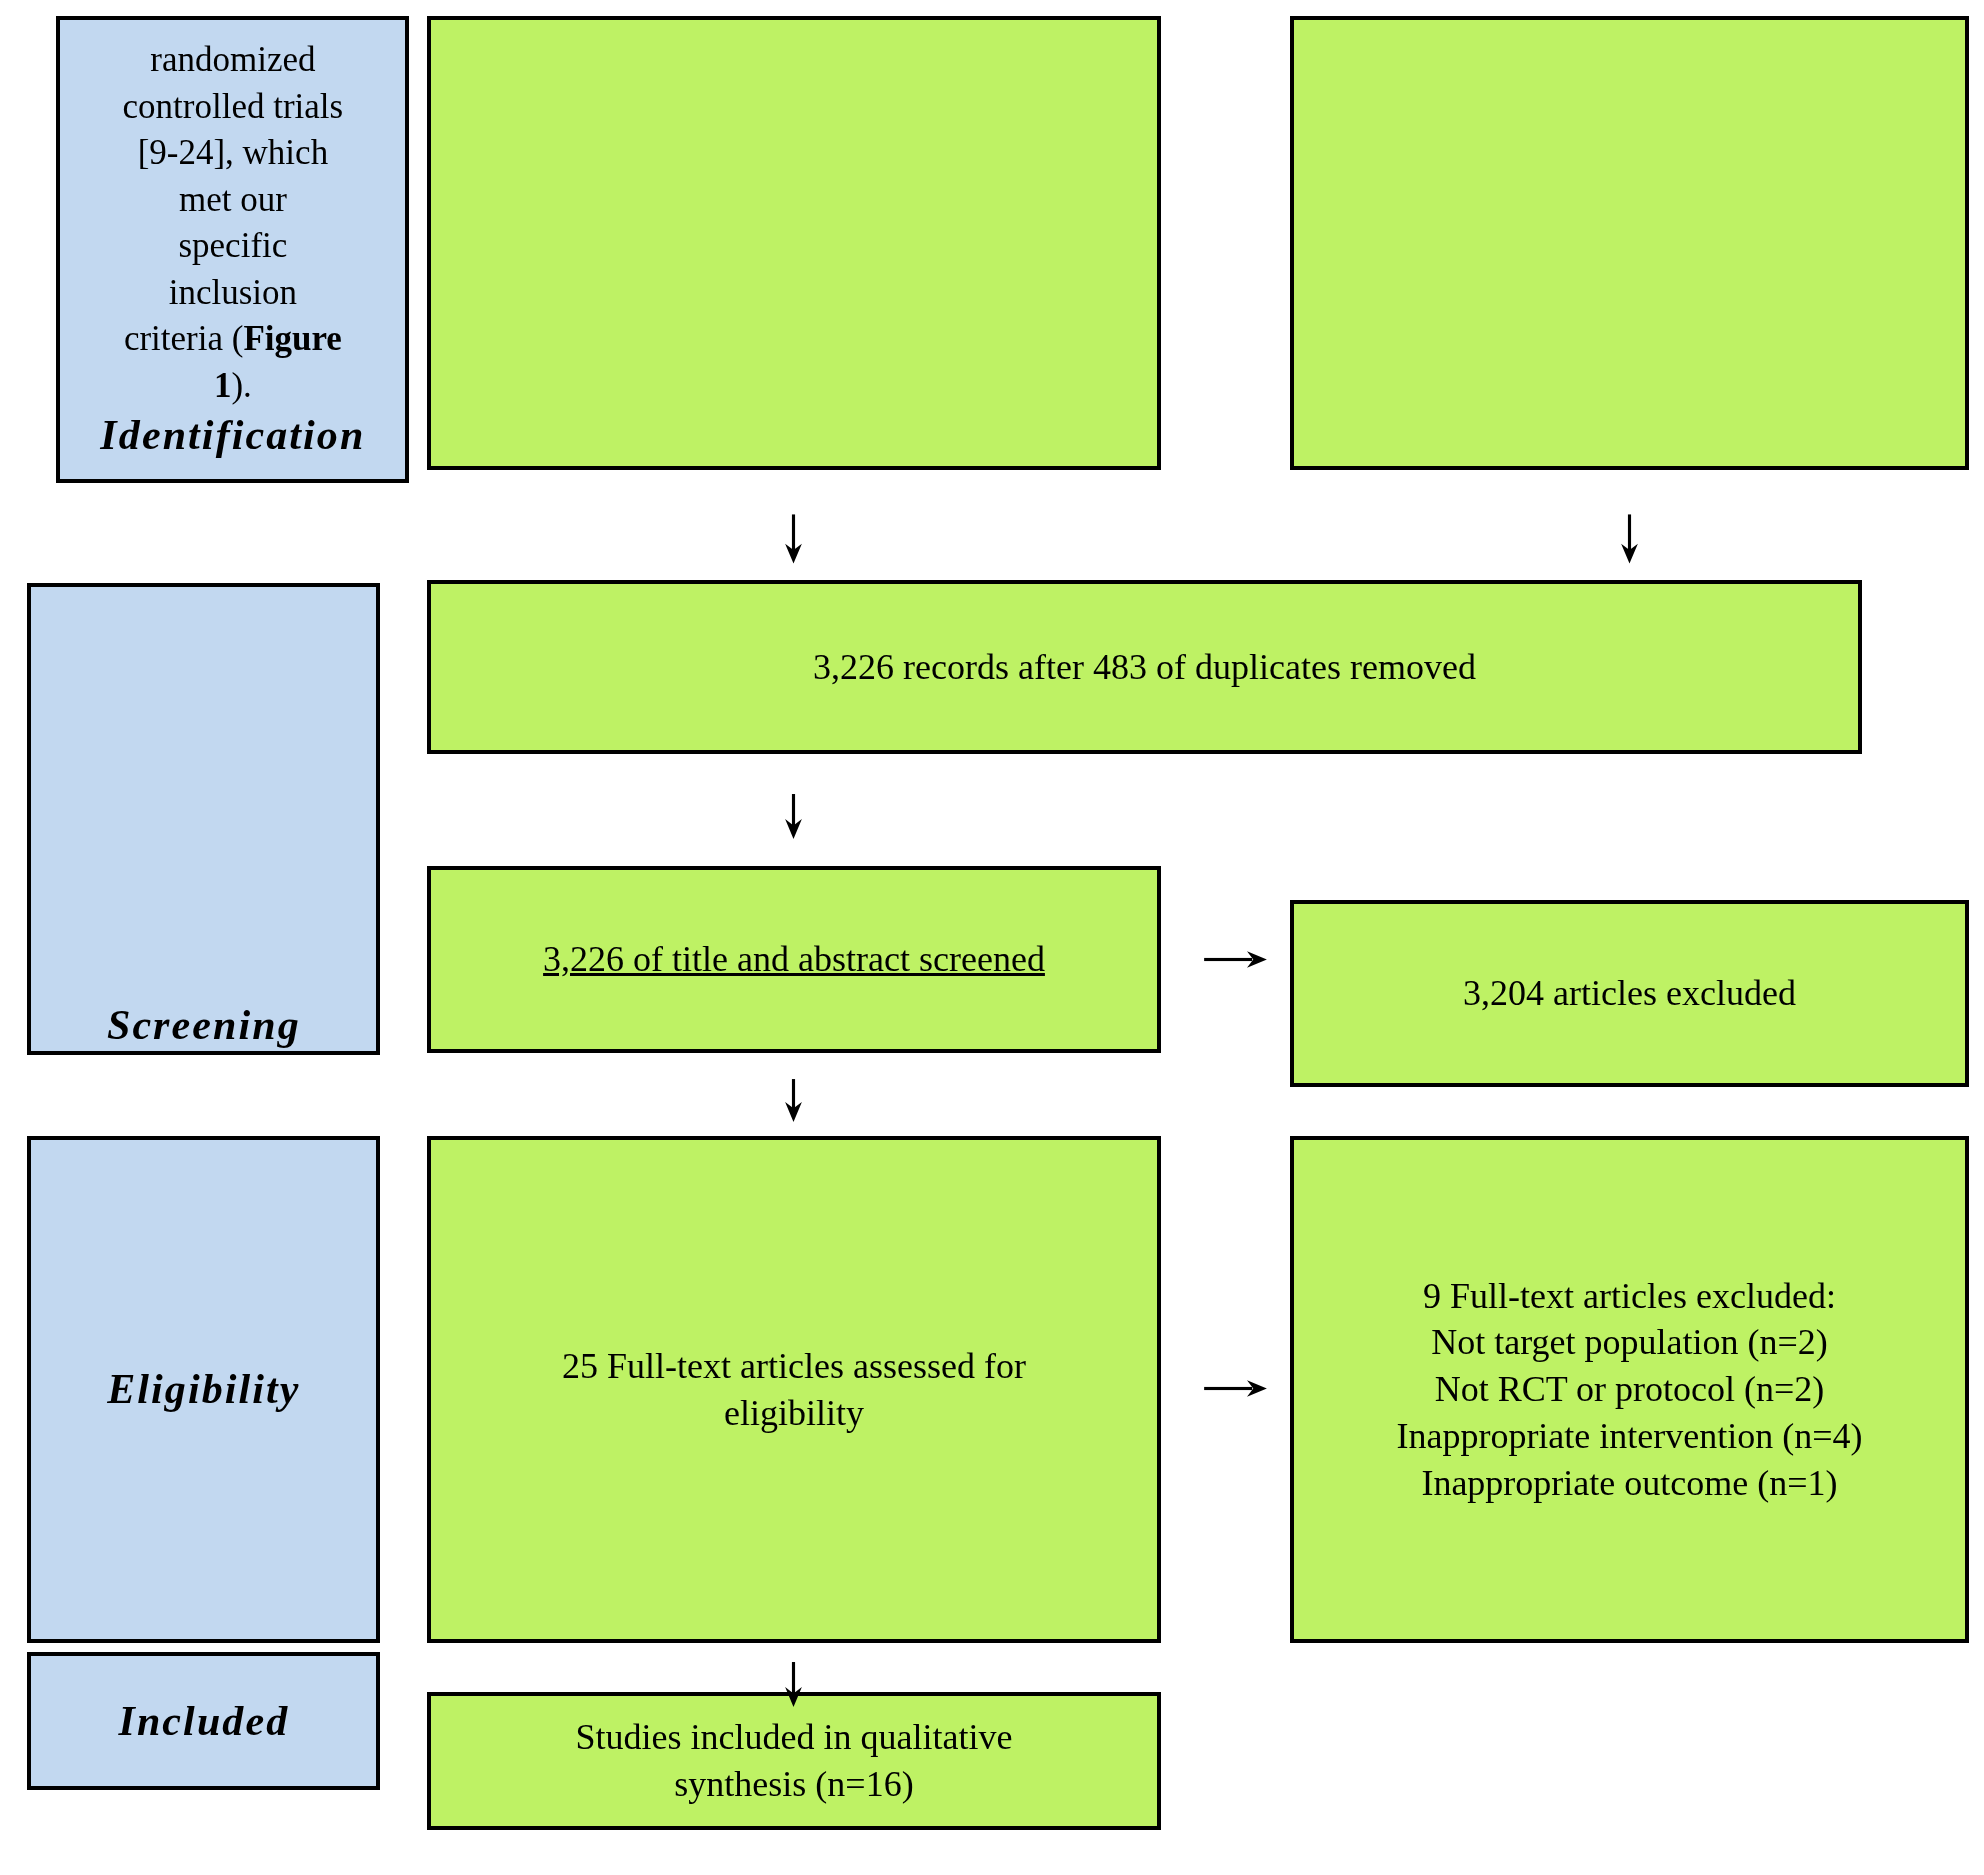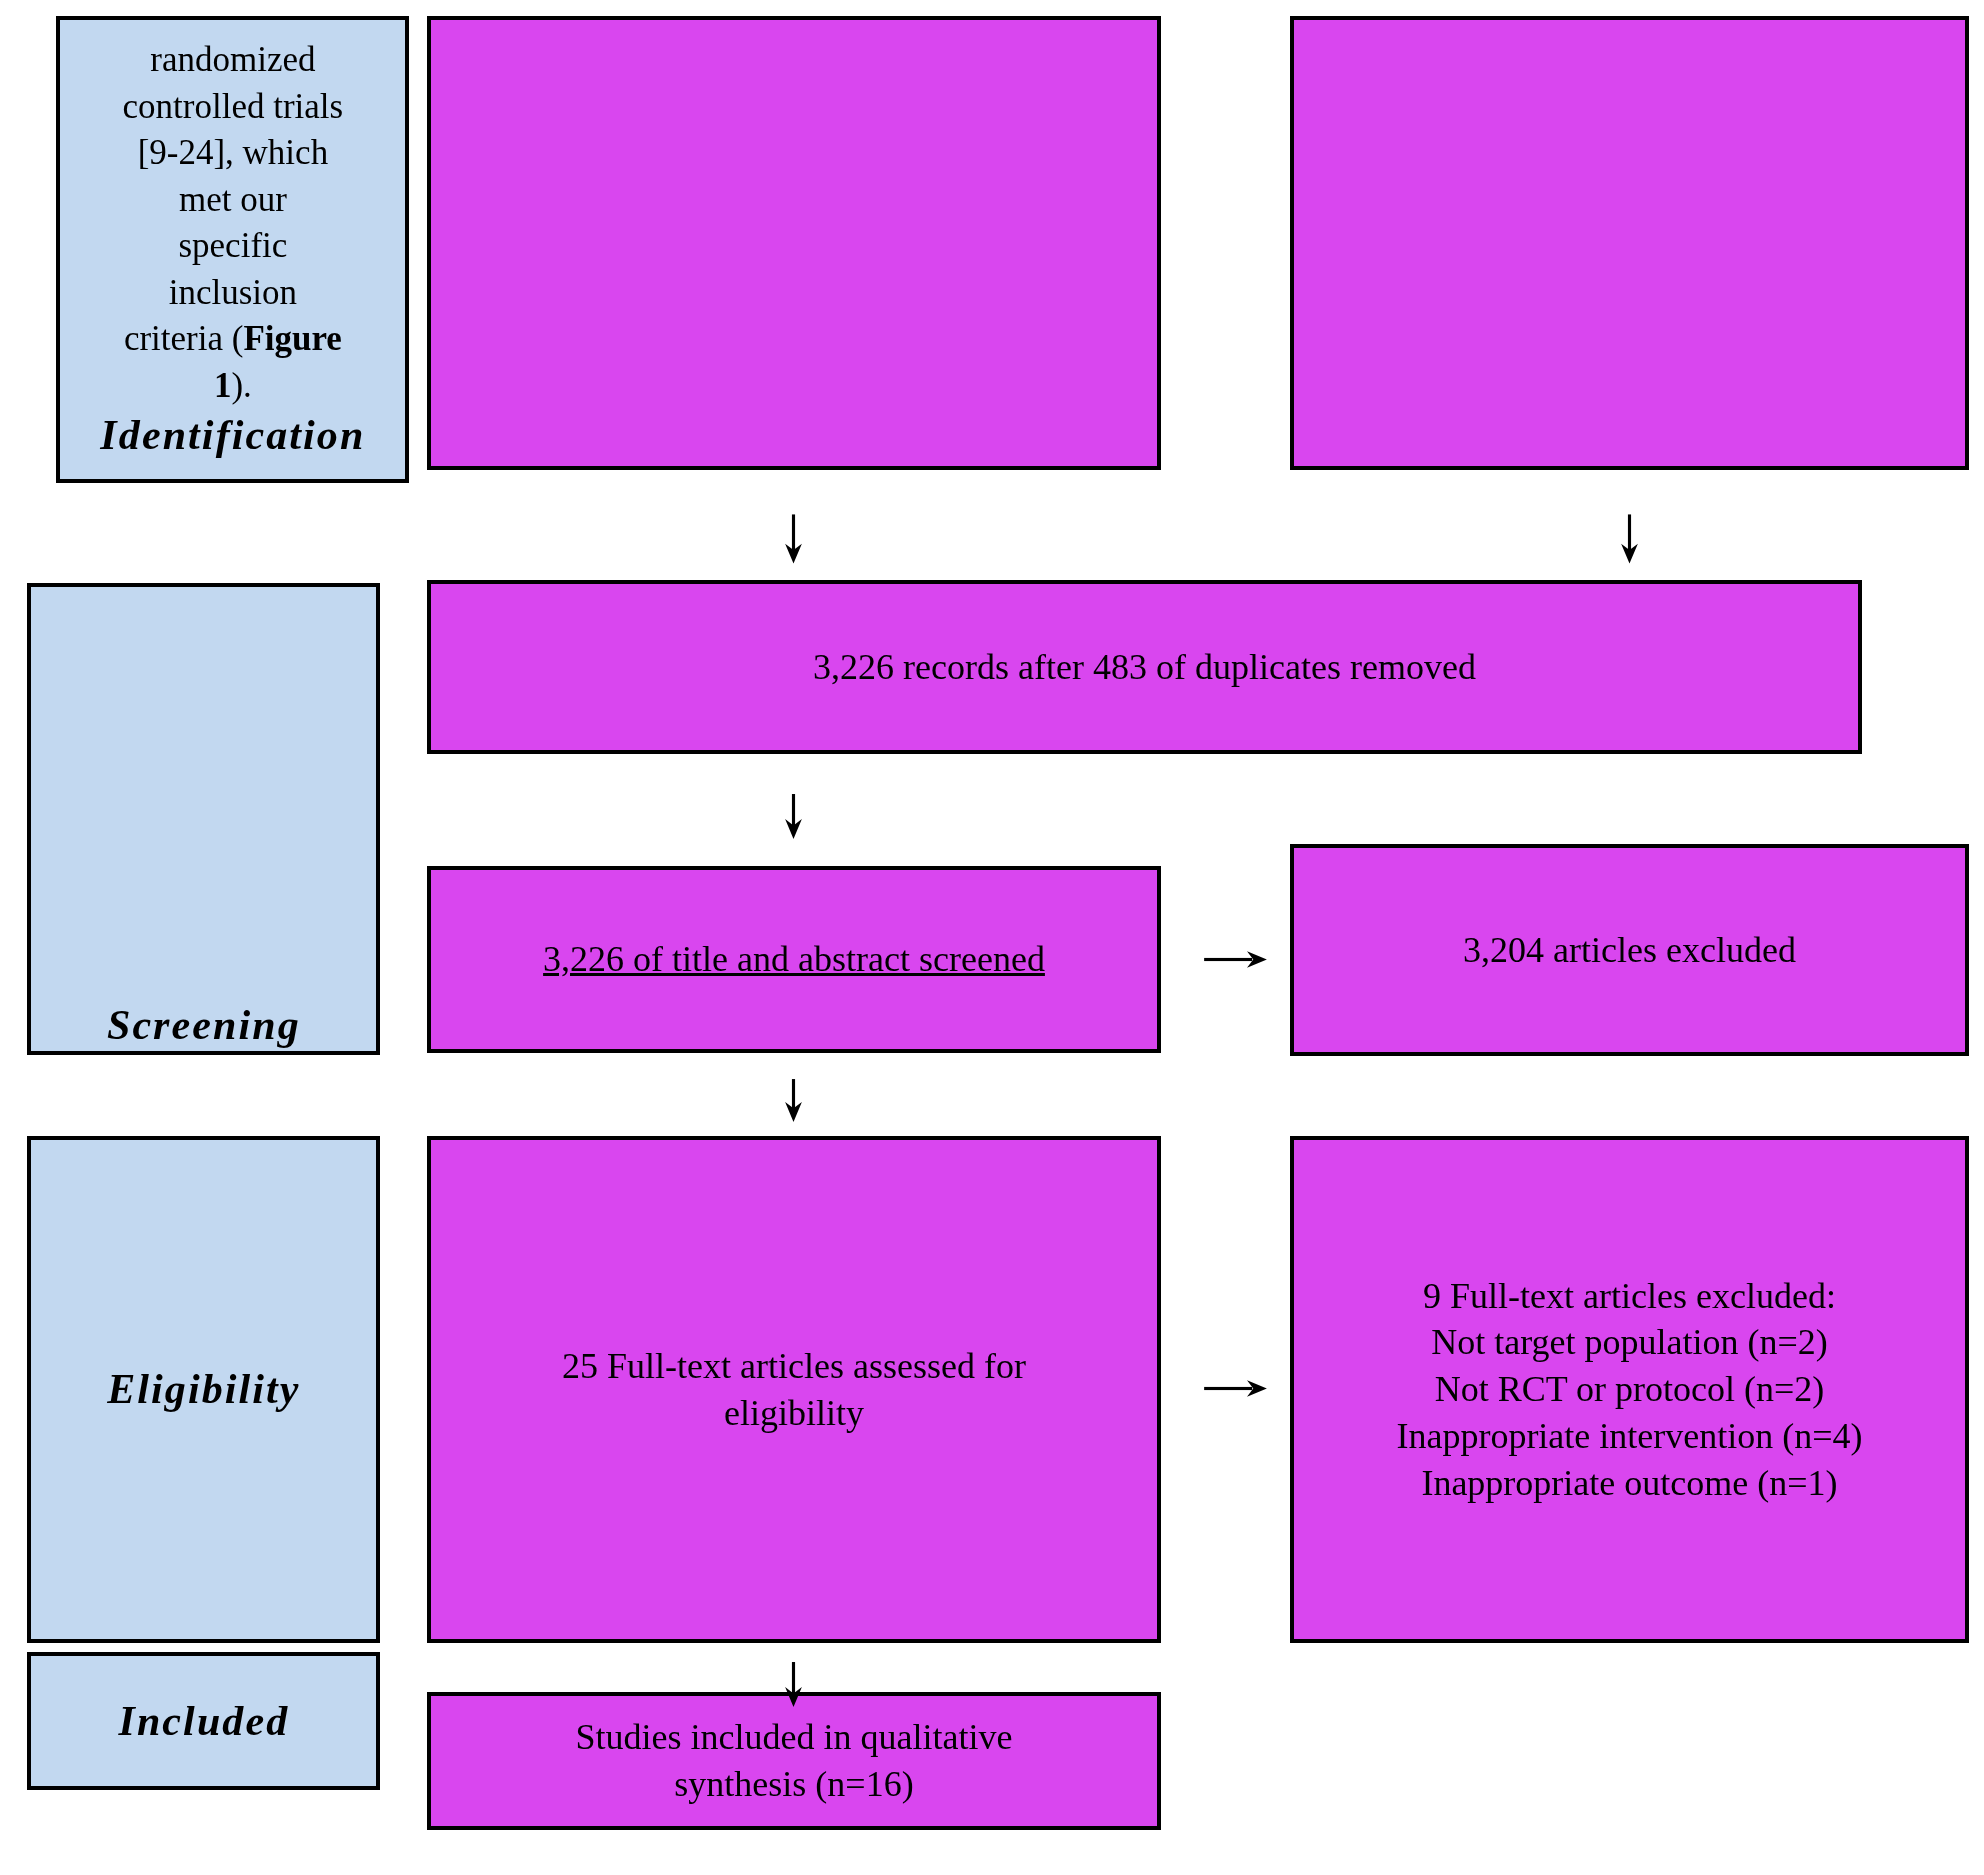--- a/index.html
+++ b/index.html
@@ -13,21 +13,21 @@
     height: 1876px;
     background: #ffffff;
     font-family: "Liberation Serif", "DejaVu Serif", serif;
     color: #000000;
     overflow: hidden;
   }
   .box {
     position: absolute;
     box-sizing: border-box;
     border: 4.2px solid #000000;
-    background: #d946ef;
+    background: #bef264;
     display: flex;
     flex-direction: column;
     align-items: center;
     justify-content: center;
     text-align: center;
   }
   .box.blue { background: #c2d8f0; }
   .box-text {
     font-size: 36px;
     line-height: 1.3;
@@ -87,21 +87,21 @@
   <div class="box" style="left:1290px; top:16px; width:679px; height:454px;"></div>
 
   <div class="box" style="left:427px; top:580px; width:1435px; height:174px;">
     <div class="box-text">3,226 records after 483 of duplicates removed</div>
   </div>
 
   <div class="box" style="left:427px; top:866px; width:734px; height:187px;text-decoration:underline;">
     <div class="box-text">3,226 of title and abstract screened</div>
   </div>
 
-  <div class="box" style="left:1290px; top:844px; width:679px; height:212px;">
+  <div class="box" style="left:1290px; top:900px; width:679px; height:187px;">
     <div class="box-text">3,204 articles excluded</div>
   </div>
 
   <div class="box" style="left:427px; top:1136px; width:734px; height:507px;">
     <div class="box-text">25 Full-text articles assessed for
 eligibility</div>
   </div>
 
   <div class="box" style="left:1290px; top:1136px; width:679px; height:507px;">
     <div class="box-text">9 Full-text articles excluded:

